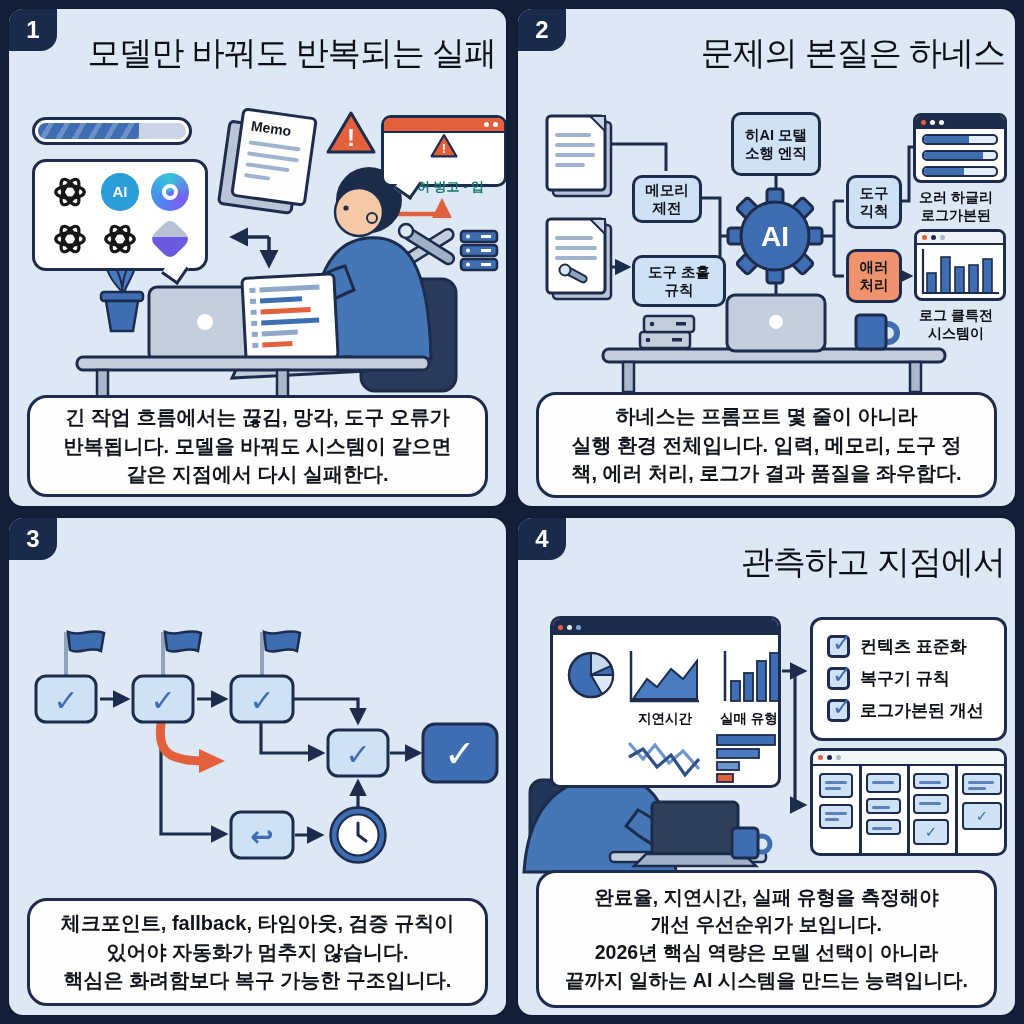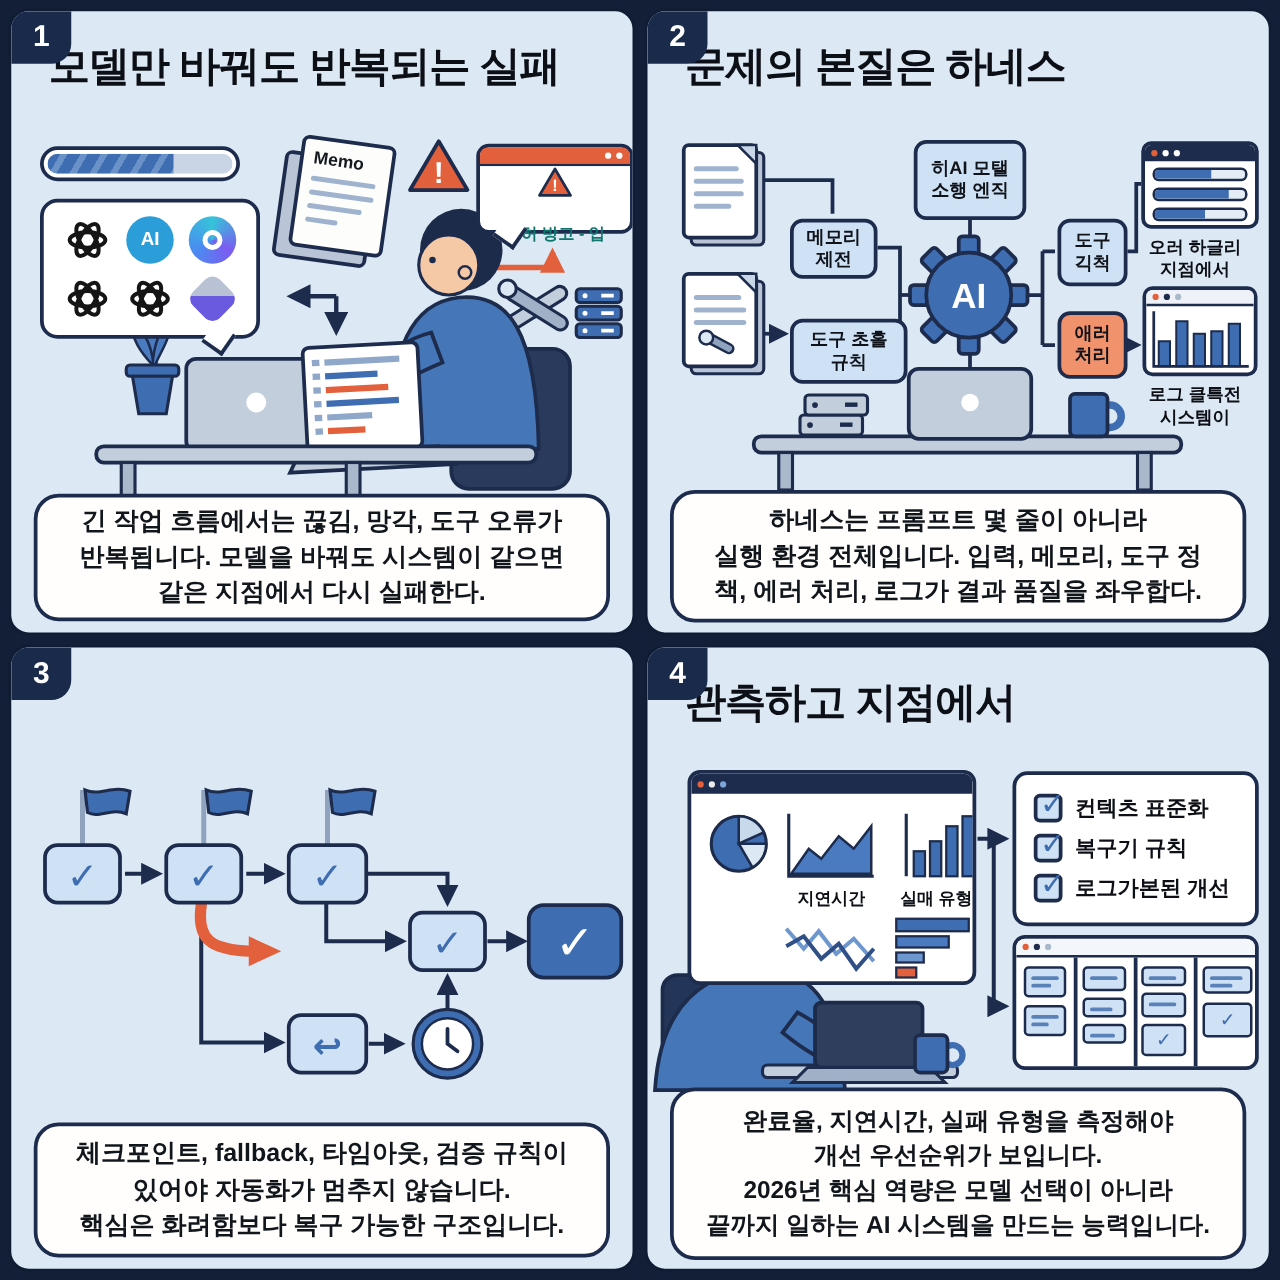--- a/index.html
+++ b/index.html
@@ -5,21 +5,21 @@
   html,body{margin:0;padding:0;background:#101d33;}
   *{box-sizing:border-box;}
   .stage{position:relative;width:1024px;height:1024px;background:#131f36;overflow:hidden;
          font-family:"Liberation Sans","DejaVu Sans",sans-serif;}
   .panel{position:absolute;width:501px;height:501px;background:#dde8f5;border:2px solid #0f1c33;
          border-radius:16px;overflow:hidden;}
   .p1{left:7px;top:7px;} .p2{left:516px;top:7px;} .p3{left:7px;top:516px;} .p4{left:516px;top:516px;}
   .badge{position:absolute;top:0;left:0;width:48px;height:42px;background:#1a2a4a;color:#fff;
          display:flex;align-items:center;justify-content:center;font-size:24px;font-weight:800;
          border-radius:12px 0 16px 0;z-index:6;}
-  .title{position:absolute;top:22px;left:30px;right:10px;text-align:left;font-size:33px;font-weight:700;
+  .title{position:absolute;top:22px;left:30px;right:10px;text-align:right;font-size:33px;font-weight:400;
          color:#0c0f15;letter-spacing:-1px;z-index:5;}
   .cap{position:absolute;left:18px;right:18px;background:#fffefc;border:3.5px solid #1d2c4c;border-radius:20px;
        display:flex;align-items:center;justify-content:center;text-align:center;font-weight:800;color:#11151c;
        white-space:pre-line;z-index:5;line-height:1.42;padding:13px 10px;}
   .scene{position:absolute;left:0;top:0;z-index:1;}
   .box{position:absolute;background:#cfe2f5;border:3px solid #1d2c4c;border-radius:10px;display:flex;
        align-items:center;justify-content:center;text-align:center;font-weight:800;color:#10131a;
        white-space:pre-line;line-height:1.25;z-index:3;}
   .lbl{position:absolute;text-align:center;font-weight:800;color:#0c0f15;white-space:pre-line;
        line-height:1.25;z-index:3;}
@@ -347,21 +347,21 @@
           <span class="pfill" style="width:62%;"></span>
         </div>
     <div class="prow">
           <span class="pfill" style="width:82%;"></span>
         </div>
     <div class="prow">
           <span class="pfill" style="width:55%;"></span>
         </div>
   </div>
   <div class="lbl" style="left:378px;top:180px;width:120px;font-size:14px;">오러 하글리
-지점에서</div>
+로그가본된</div>
 
   <div class="win" style="left:396px;top:220px;width:92px;height:72px;">
     <div class="winhead" style="height:13px;background:#eef2f8;border-bottom:2px solid #1d2c4c;">
       <span class="dot" style="background:#e2603c;"></span>
           <span class="dot" style="background:#1d2c4c;"></span>
           <span class="dot" style="background:#aab8cc;"></span>
     </div>
     <svg width="86" height="54" viewBox="0 0 86 54">
       <g fill="#3f6db2" stroke="#1d2c4c" stroke-width="1.6">
         <rect x="10" y="28" width="9" height="20"></rect>

